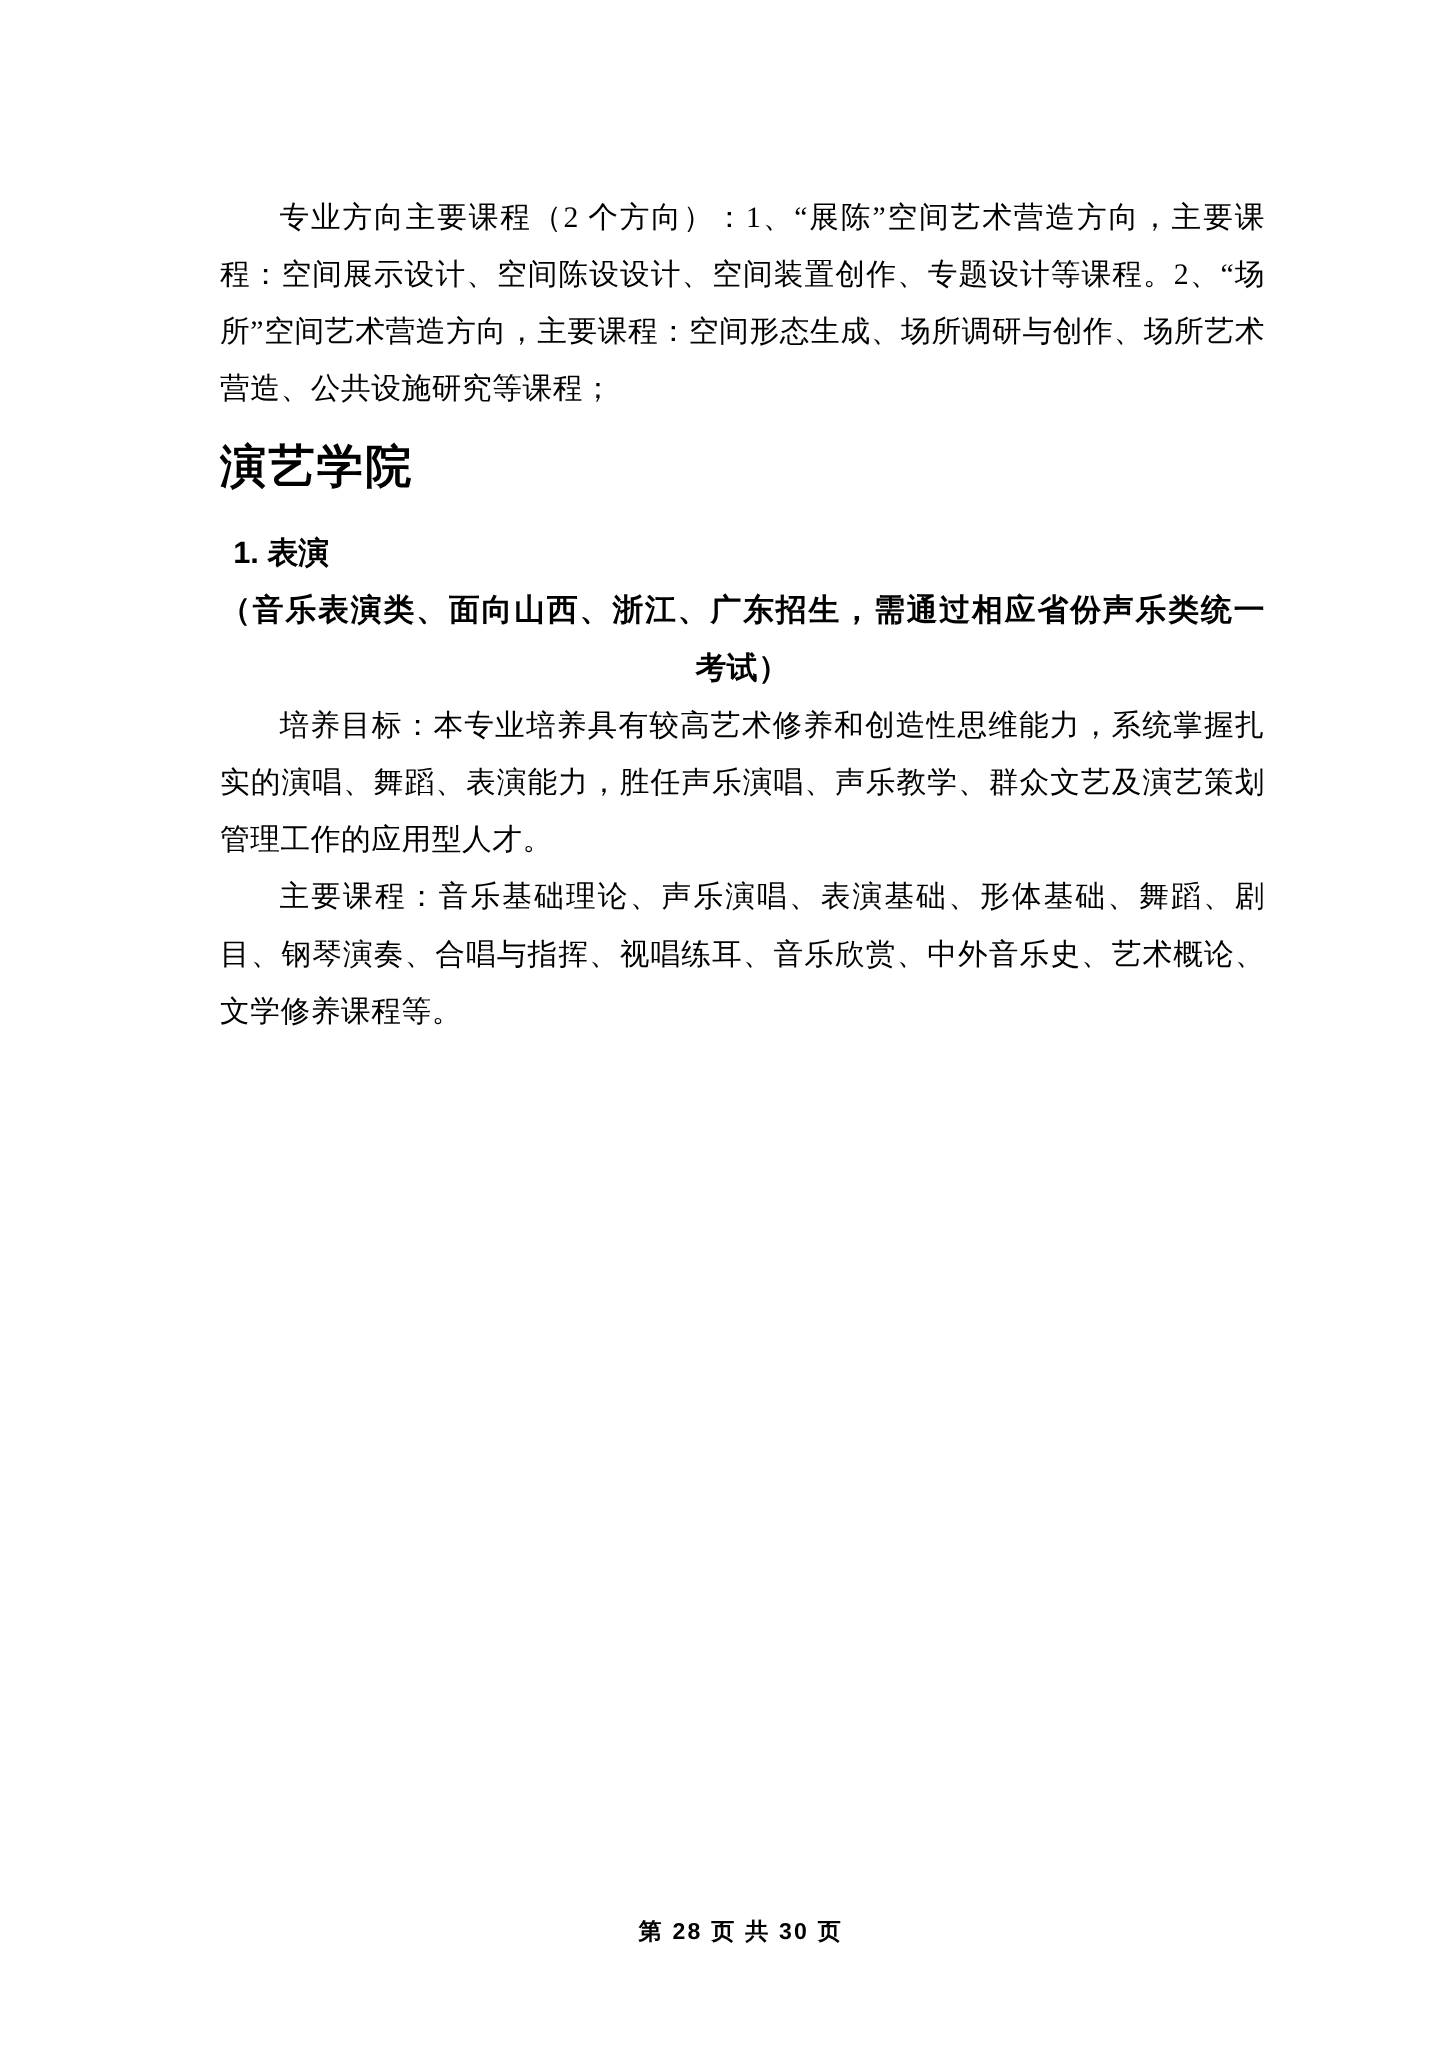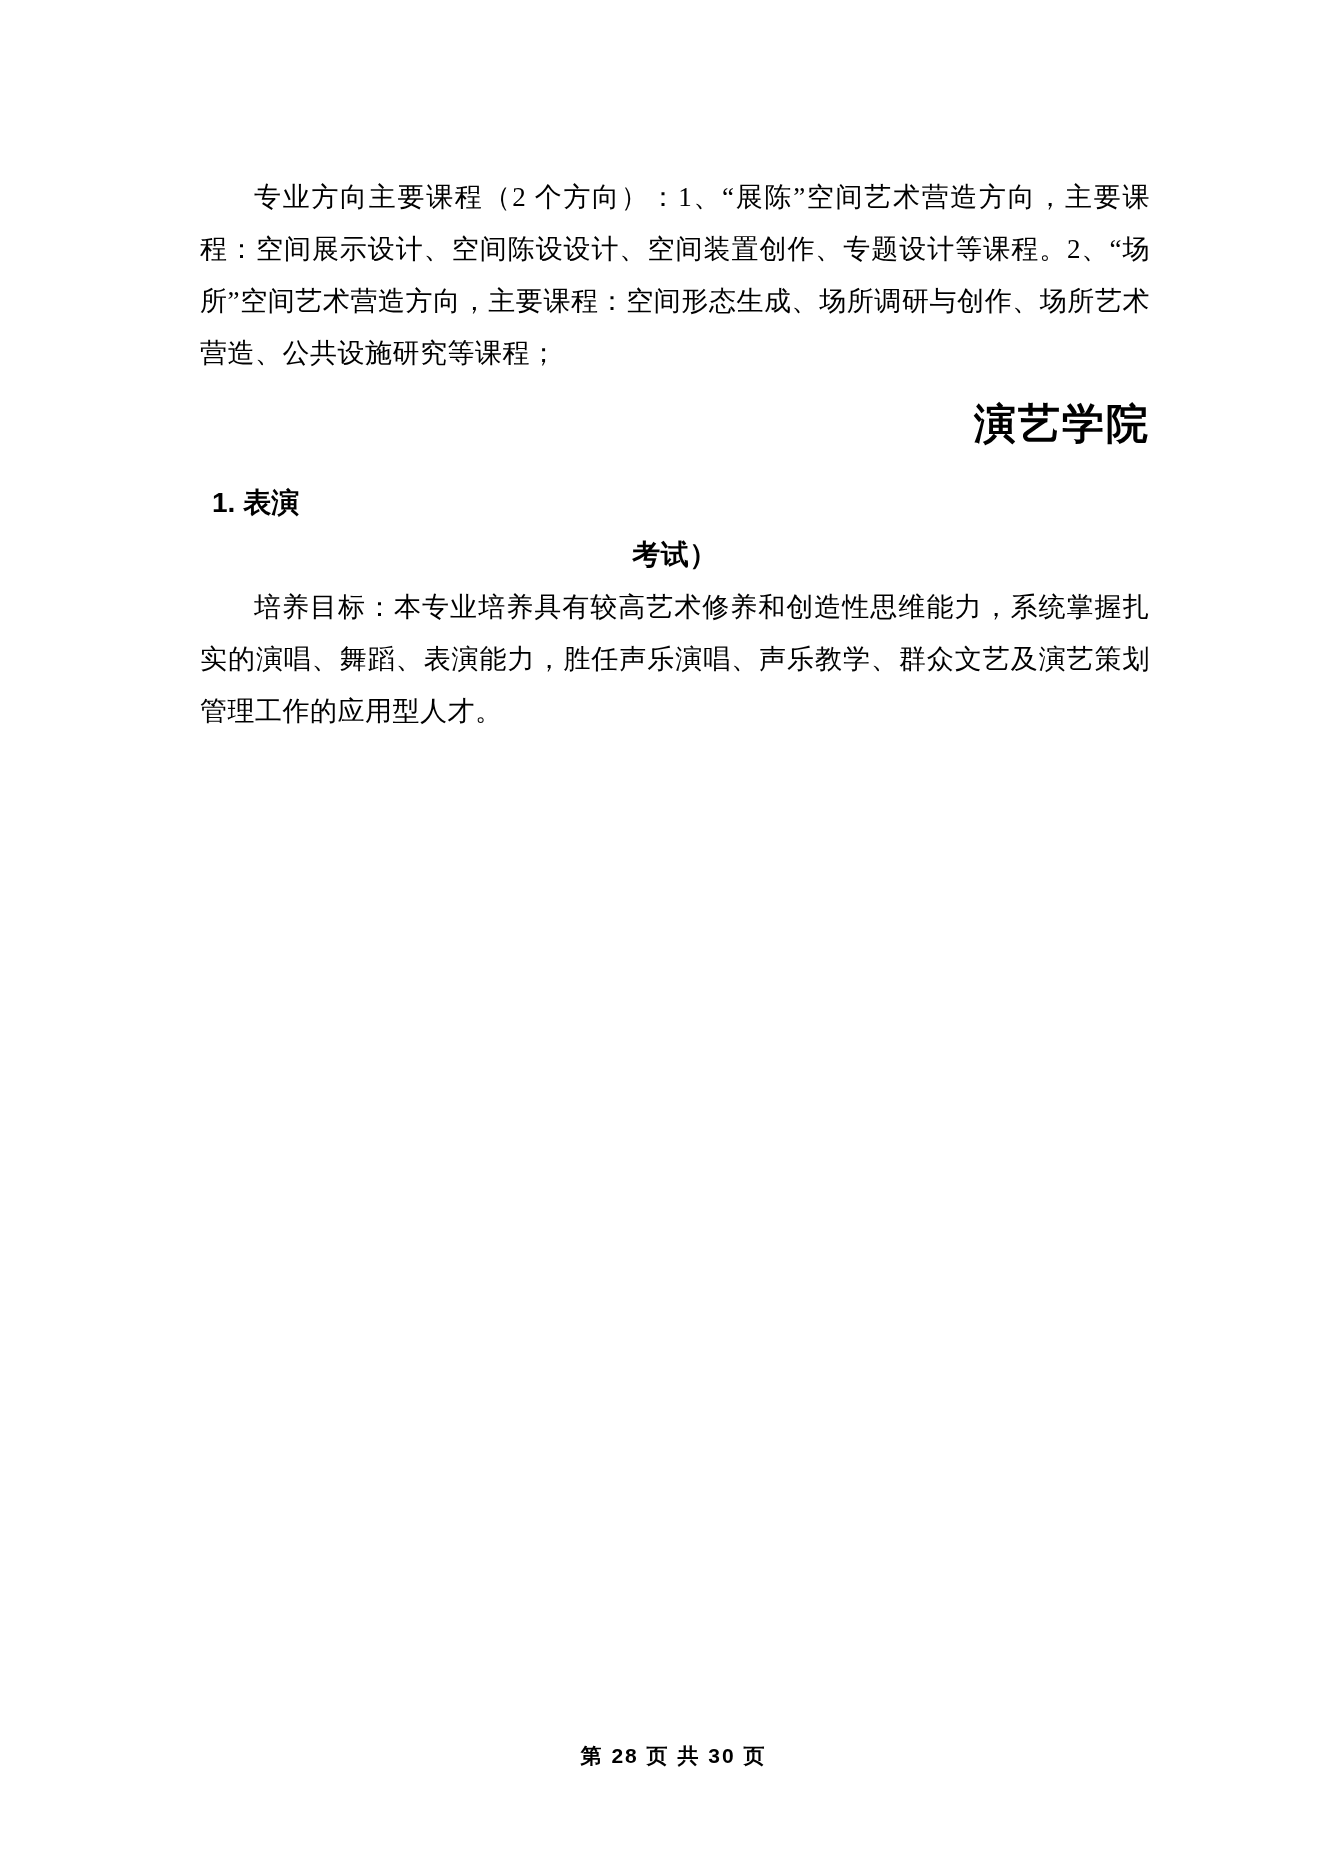--- a/index.html
+++ b/index.html
@@ -27,21 +27,21 @@
     text-indent: 54px;
     letter-spacing: 0.5px;
     word-break: break-all;
   }
   .gap-before { margin-top: 34px; }
   .college-heading {
     margin: 14px 0 12px 0;
     font-size: 42px;
     line-height: 62px;
     font-weight: 700;
-    text-align: right;
+    text-align: left;
     font-family: "Liberation Sans", "DejaVu Sans", sans-serif;
     letter-spacing: 2px;
   }
   .major-title {
     margin: 22px 0 0 12px;
     font-size: 28px;
     line-height: 52px;
     font-weight: 700;
     font-family: "Liberation Sans", "DejaVu Sans", sans-serif;
   }
@@ -76,23 +76,25 @@
 <div class="page">
   <div class="content">
 
     <p class="body-para">专业方向主要课程（2 个方向）：1、“展陈”空间艺术营造方向，主要课程：空间展示设计、空间陈设设计、空间装置创作、专题设计等课程。2、“场所”空间艺术营造方向，主要课程：空间形态生成、场所调研与创作、场所艺术营造、公共设施研究等课程；</p>
 
 
     <h1 class="college-heading">演艺学院</h1>
 
     <h2 class="major-title">1. 表演</h2>
 
+    <p class="note-line justified">（音乐表演类、面向山西、浙江、广东招生，需通过相应省份声乐类统一</p>
 
     <p class="note-line">考试）</p>
 
     <p class="body-para">培养目标：本专业培养具有较高艺术修养和创造性思维能力，系统掌握扎实的演唱、舞蹈、表演能力，胜任声乐演唱、声乐教学、群众文艺及演艺策划管理工作的应用型人才。</p>
 
+    <p class="body-para">主要课程：音乐基础理论、声乐演唱、表演基础、形体基础、舞蹈、剧目、钢琴演奏、合唱与指挥、视唱练耳、音乐欣赏、中外音乐史、艺术概论、文学修养课程等。</p>
 
 
   </div>
 
   <div class="page-footer">第 28 页 共 30 页</div>
 </div>
 
 </body></html>

